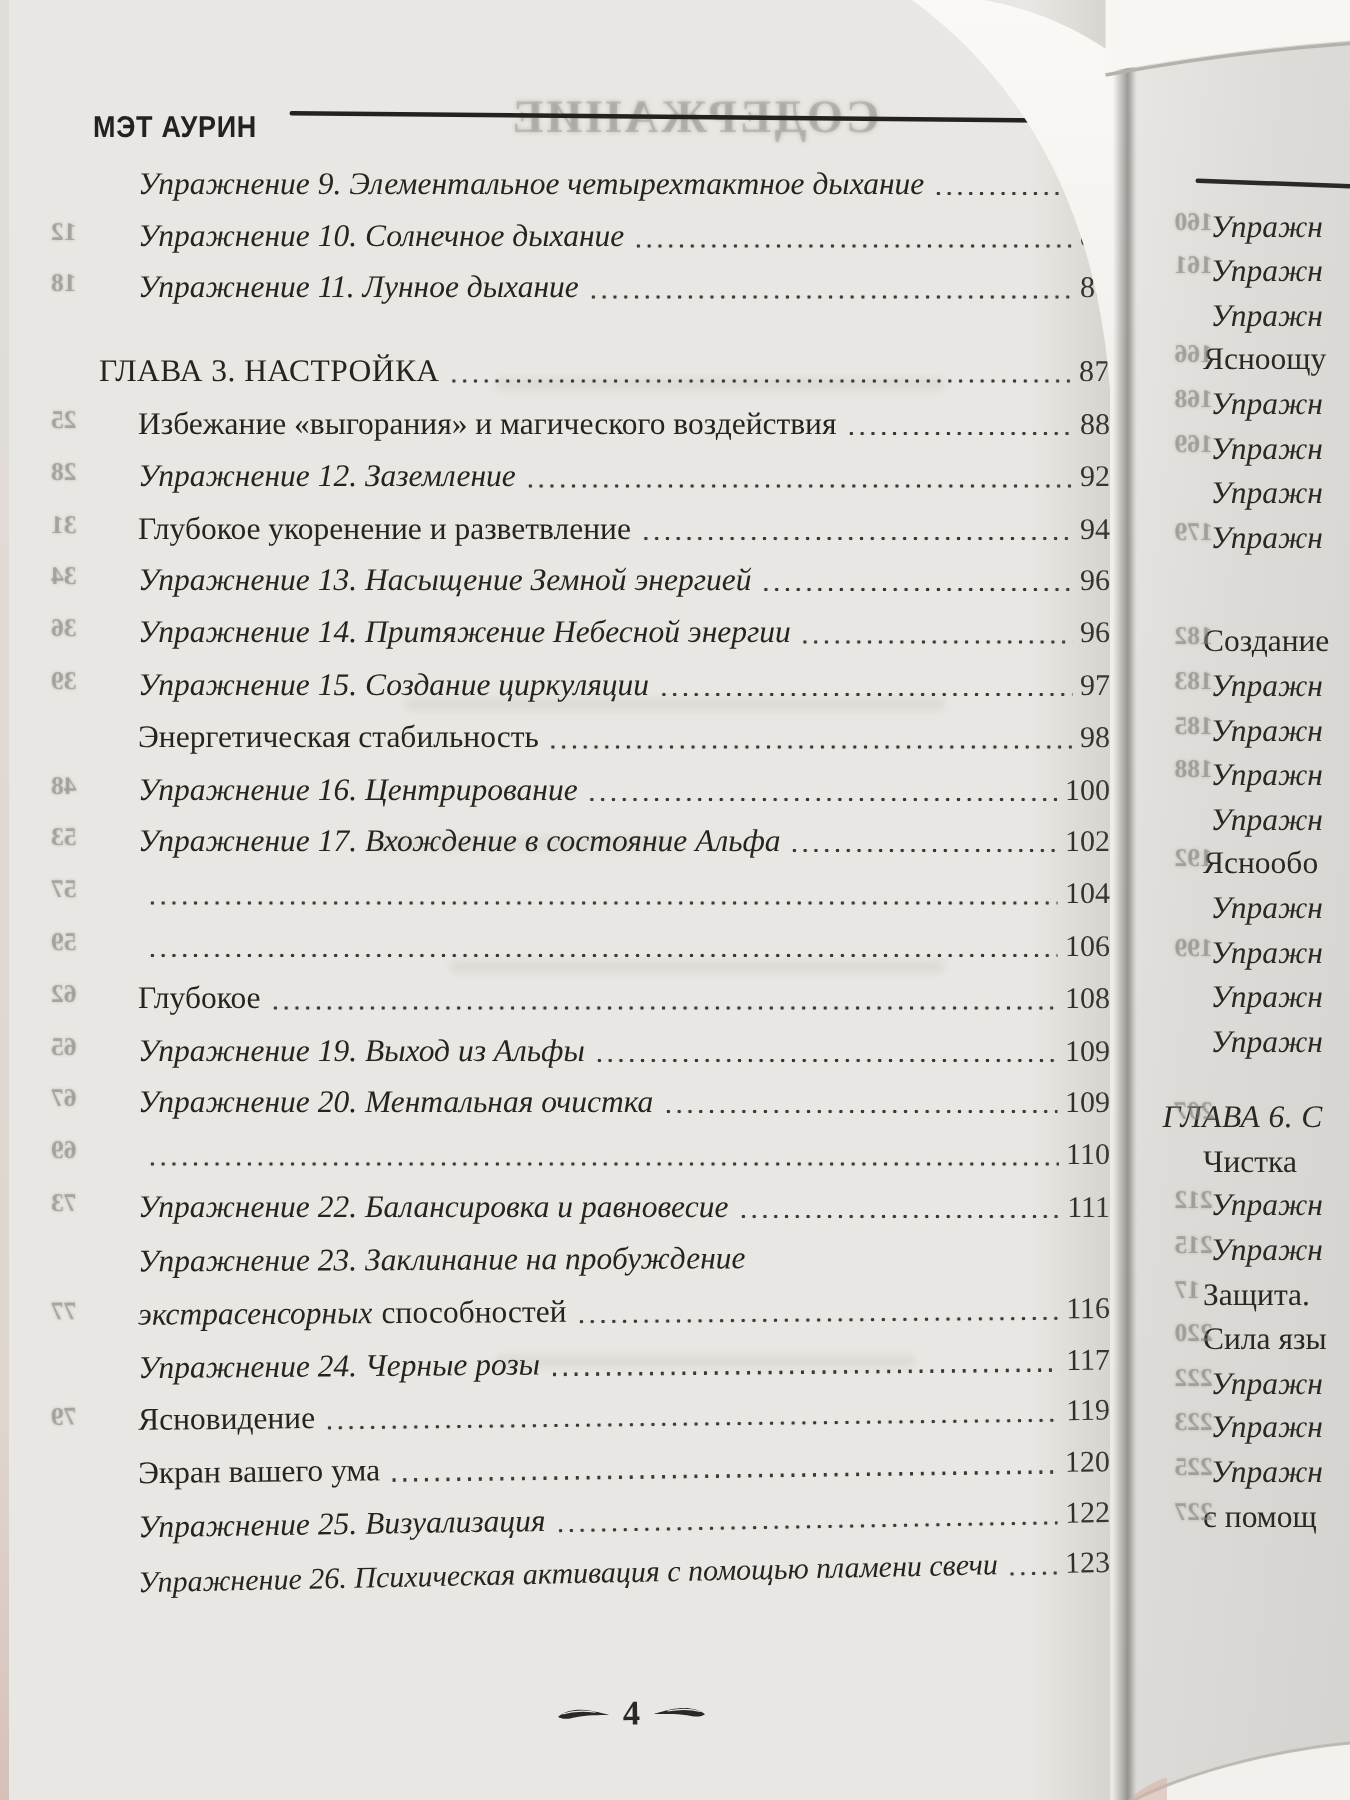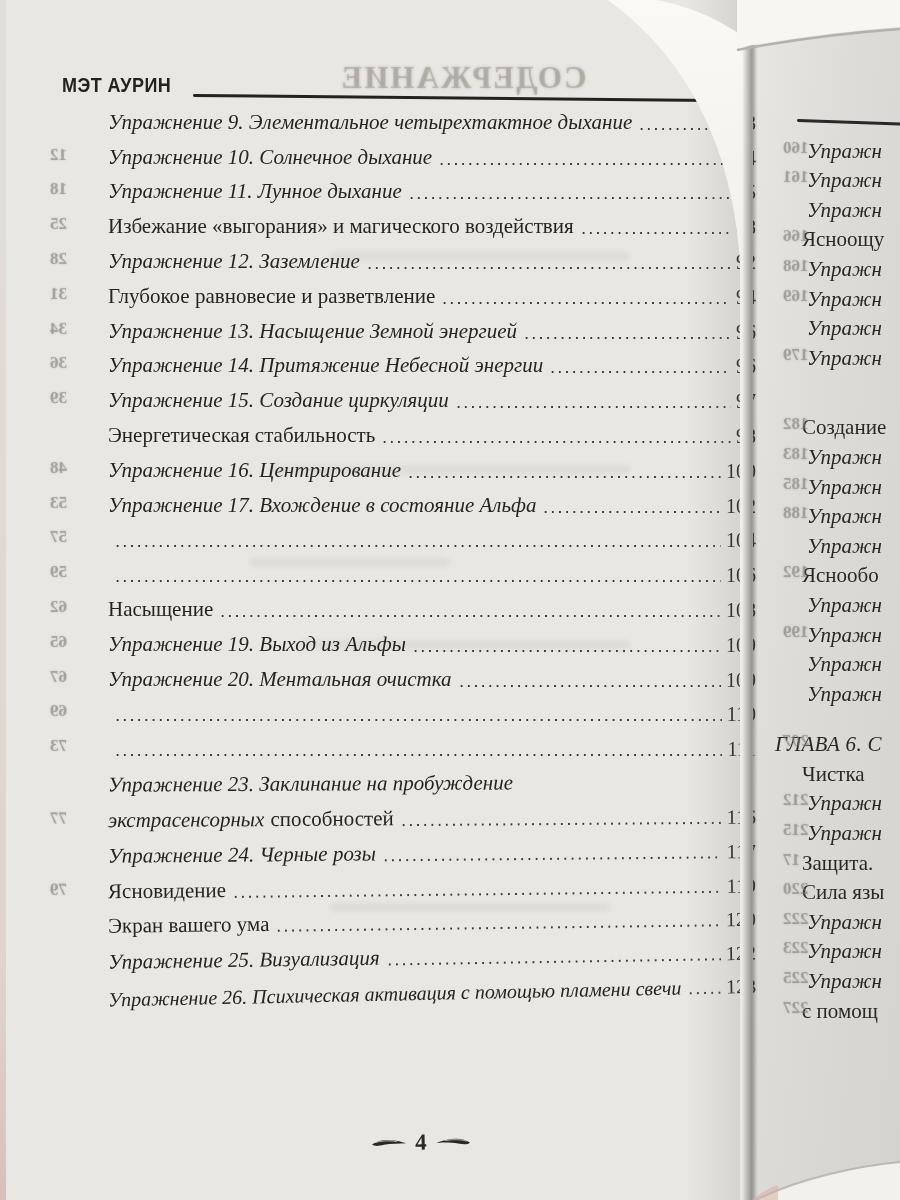--- a/index.html
+++ b/index.html
@@ -6,34 +6,34 @@
   .photo{position:relative;width:900px;height:1200px;overflow:hidden;
          background:#e9e7e3;font-family:"Liberation Serif","DejaVu Serif",serif;}
 
   
   .page-left{position:absolute;left:0;top:0;width:760px;height:1200px;
     background:radial-gradient(130% 95% at 35% 28%, #eeedе9 0%, #ebeae6 0%, #e9e7e3 45%, #e4e2dd 78%, #dfddd8 100%);}
   .page-right{position:absolute;left:750px;top:0;width:150px;height:1200px;
     background:linear-gradient(96deg,#e8e7e3 0%,#dedcd8 38%,#d4d3cf 100%);}
 
   
-  .header{position:absolute;left:62px;top:74px;width:678px;display:flex;align-items:flex-end;}
+  .header{position:absolute;left:62px;top:74px;width:678px;display:flex;align-items:flex-start;}
   .brand{font-family:"Liberation Sans","DejaVu Sans",sans-serif;font-weight:bold;
          font-size:20px;letter-spacing:.5px;color:#23221f;display:inline-block;transform:scaleX(.9);transform-origin:left center;}
   .hrule{flex:1;height:3.2px;background:#23221f;margin-left:10px;border-radius:2px;
          transform:rotate(.55deg);transform-origin:left center;}
 
   
   .ghost-title{position:absolute;left:293px;top:60px;width:340px;text-align:center;
     font-weight:bold;font-size:31px;letter-spacing:2px;color:rgba(126,120,110,.30);
     text-shadow:0 0 3px rgba(126,120,110,.38);transform:scaleX(-1);}
   .smudge{position:absolute;height:9px;border-radius:5px;background:rgba(150,146,138,.12);filter:blur(2px);}
 
   
-  .toc-left{position:absolute;left:80px;top:103px;width:676px;color:#26241f;}
+  .toc-left{position:absolute;left:64px;top:103px;width:676px;color:#26241f;}
   .toc-right{position:absolute;left:775px;top:136px;width:140px;color:#2a2823;}
   .row{display:flex;align-items:flex-end;height:34.8px;position:relative;font-size:21px;padding-bottom:5px;box-sizing:border-box;}
   .toc-right .row{height:29.6px;font-size:21px;padding-bottom:4px;}
   .row.gap{margin-top:21px;}
   .row.gap2{margin-top:40px;}
   .row.small{font-size:20px;}
   .row .t{white-space:nowrap;line-height:1;}
   .row .t2{white-space:nowrap;line-height:1;padding-left:6px;font-style:normal;}
   .row.ex{padding-left:28px;}
   .row.plain{padding-left:28px;}
@@ -100,37 +100,44 @@
       <span class="lead"></span>
       <span class="pg">84</span>
     </div>
       <div class="row ex">
       <span class="ghostn">18</span>
       <span class="t">Упражнение 11. Лунное дыхание</span>
 
       <span class="lead"></span>
       <span class="pg">85</span>
     </div>
+      <div class="row chapter gap">
+
+      <span class="t">ГЛАВА 3. НАСТРОЙКА</span>
+
+      <span class="lead"></span>
+      <span class="pg">87</span>
+    </div>
       <div class="row plain">
       <span class="ghostn">25</span>
       <span class="t">Избежание «выгорания» и магического воздействия</span>
 
       <span class="lead"></span>
       <span class="pg">88</span>
     </div>
       <div class="row ex">
       <span class="ghostn">28</span>
       <span class="t">Упражнение 12. Заземление</span>
 
       <span class="lead"></span>
       <span class="pg">92</span>
     </div>
       <div class="row plain">
       <span class="ghostn">31</span>
-      <span class="t">Глубокое равновесие и разветвление</span>
+      <span class="t">Глубокое укоренение и разветвление</span>
 
       <span class="lead"></span>
       <span class="pg">94</span>
     </div>
       <div class="row ex">
       <span class="ghostn">34</span>
       <span class="t">Упражнение 13. Насыщение Земной энергией</span>
 
       <span class="lead"></span>
       <span class="pg">96</span>
@@ -177,21 +184,21 @@
       <span class="pg">104</span>
     </div>
       <div class="row plain">
       <span class="ghostn">59</span>
 
       <span class="lead"></span>
       <span class="pg">106</span>
     </div>
       <div class="row plain">
       <span class="ghostn">62</span>
-      <span class="t">Насыщение</span>
+      <span class="t">Глубокое</span>
 
       <span class="lead"></span>
       <span class="pg">108</span>
     </div>
       <div class="row ex">
       <span class="ghostn">65</span>
       <span class="t">Упражнение 19. Выход из Альфы</span>
 
       <span class="lead"></span>
       <span class="pg">109</span>
@@ -204,20 +211,21 @@
       <span class="pg">109</span>
     </div>
       <div class="row ex">
       <span class="ghostn">69</span>
 
       <span class="lead"></span>
       <span class="pg">110</span>
     </div>
       <div class="row ex">
       <span class="ghostn">73</span>
+      <span class="t">Упражнение 22. Балансировка и равновесие</span>
 
       <span class="lead"></span>
       <span class="pg">111</span>
     </div>
       <div class="row ex noleader" style="transform: rotate(-0.3deg);">
 
       <span class="t">Упражнение 23. Заклинание на пробуждение</span>
 
       <span class="lead"></span>
       <span class="pg"></span>

